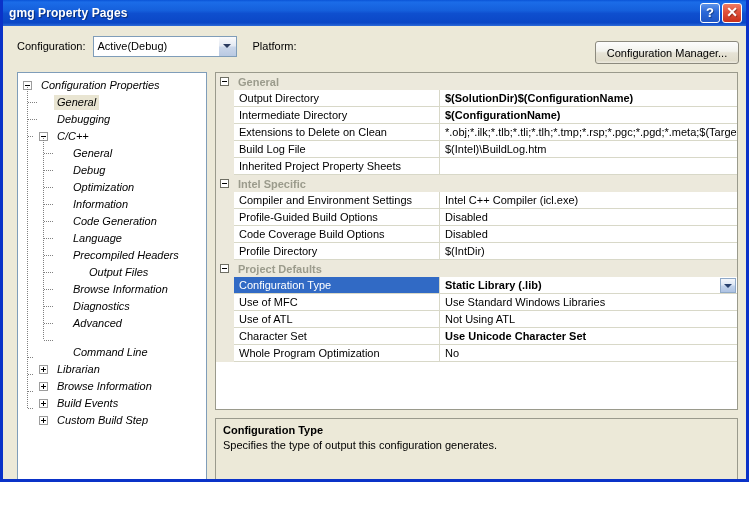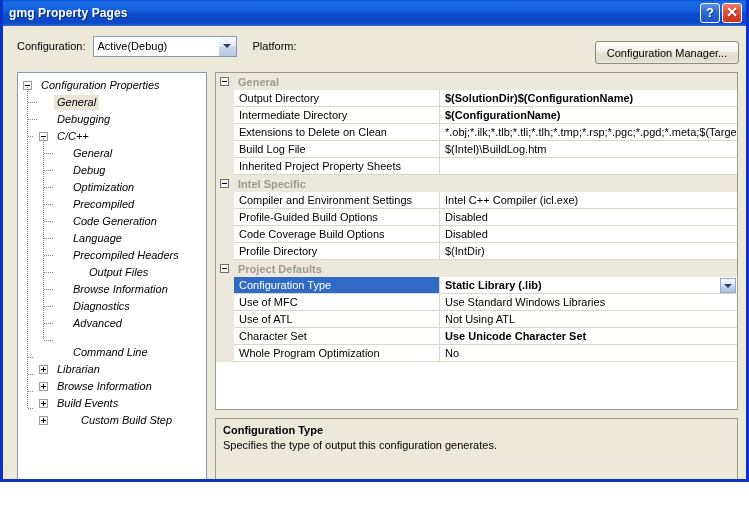--- a/index.html
+++ b/index.html
@@ -366,21 +366,21 @@
       <div class="tnode" style="margin-top: 0px;">
         <span class="tlabel" style="margin-left: 52px;">General</span>
       </div>
       <div class="tnode" style="margin-top: 0px;">
         <span class="tlabel" style="margin-left: 52px;">Debug</span>
       </div>
       <div class="tnode" style="margin-top: 0px;">
         <span class="tlabel" style="margin-left: 52px;">Optimization</span>
       </div>
       <div class="tnode" style="margin-top: 0px;">
-        <span class="tlabel" style="margin-left: 52px;">Precompiled</span>
+        <span class="tlabel" style="margin-left: 52px;">Information</span>
       </div>
       <div class="tnode" style="margin-top: 0px;">
         <span class="tlabel" style="margin-left: 52px;">Code Generation</span>
       </div>
       <div class="tnode" style="margin-top: 0px;">
         <span class="tlabel" style="margin-left: 52px;">Language</span>
       </div>
       <div class="tnode" style="margin-top: 0px;">
         <span class="tlabel" style="margin-left: 52px;">Precompiled Headers</span>
       </div>
@@ -404,21 +404,21 @@
         <span class="tlabel" style="margin-left: 36px;">Librarian</span>
       </div>
       <div class="tnode" style="margin-top: 0px;">
         <span class="expander plus" style="left: 21px; top: 4px;"></span>
         <span class="tlabel" style="margin-left: 36px;">Browse Information</span>
       </div>
       <div class="tnode" style="margin-top: 0px;">
         <span class="expander plus" style="left: 21px; top: 4px;"></span>
         <span class="tlabel" style="margin-left: 36px;">Build Events</span>
       </div>
-      <div class="tnode" style="margin-top: 0px; padding-left: 24px;">
+      <div class="tnode" style="margin-top: 0px;">
         <span class="expander plus" style="left: 21px; top: 4px;"></span>
         <span class="tlabel" style="margin-left: 36px;">Custom Build Step</span>
       </div>
       <i class="dotline-v" style="left: 9px; top: 14px; height: 321px;"></i>
       <i class="dotline-v" style="left: 25px; top: 65px; height: 202px;"></i>
       <i class="dotline-h" style="left: 10px; top: 29px; width: 10px;"></i>
       <i class="dotline-h" style="left: 10px; top: 46px; width: 10px;"></i>
       <i class="dotline-h" style="left: 10px; top: 63px; width: 5px;"></i>
       <i class="dotline-h" style="left: 26px; top: 80px; width: 10px;"></i>
       <i class="dotline-h" style="left: 26px; top: 97px; width: 10px;"></i>

